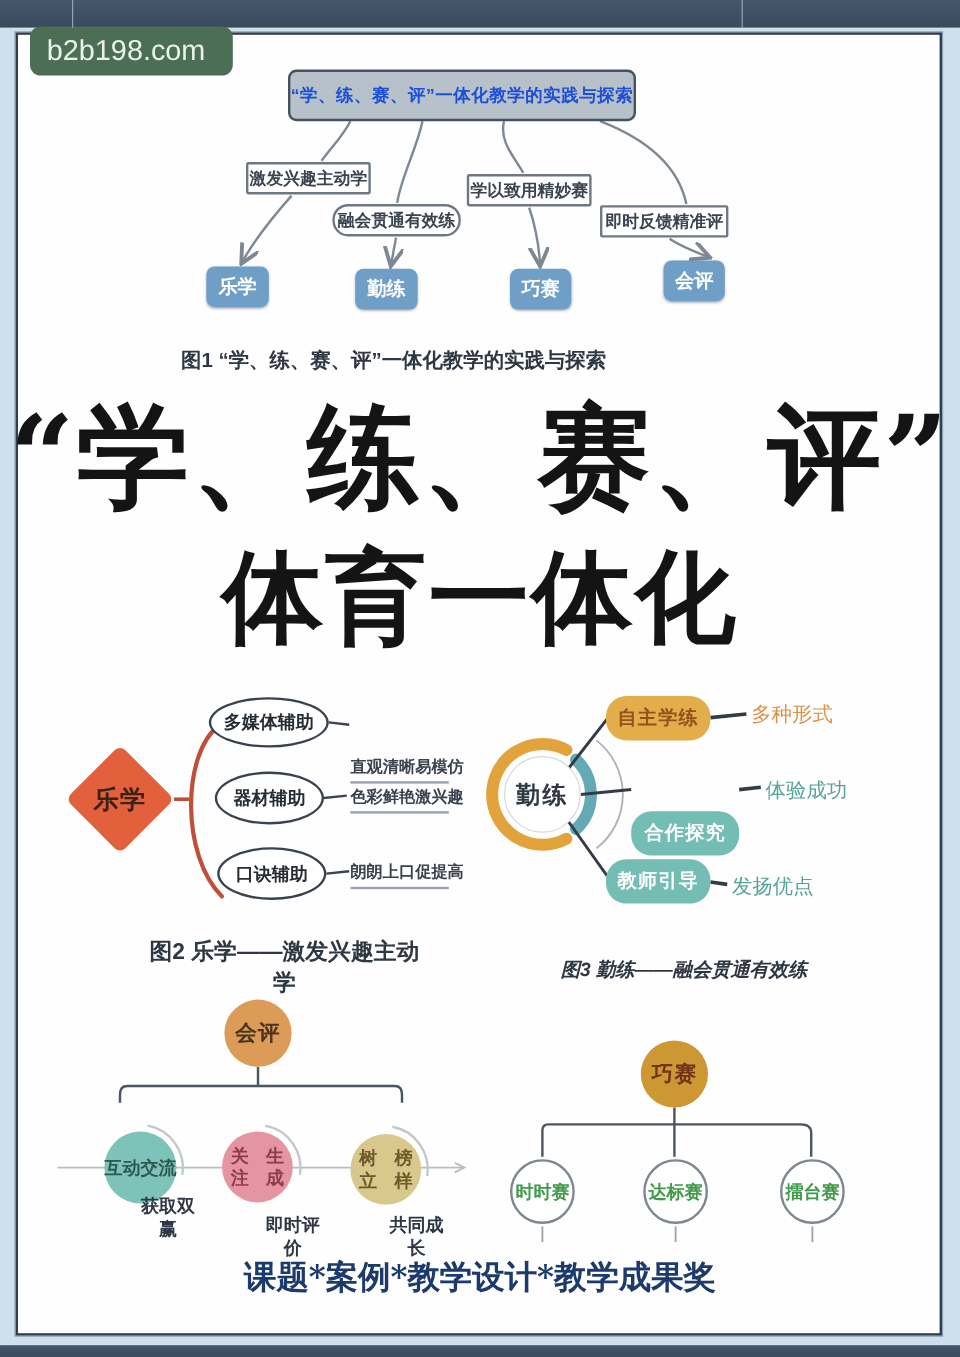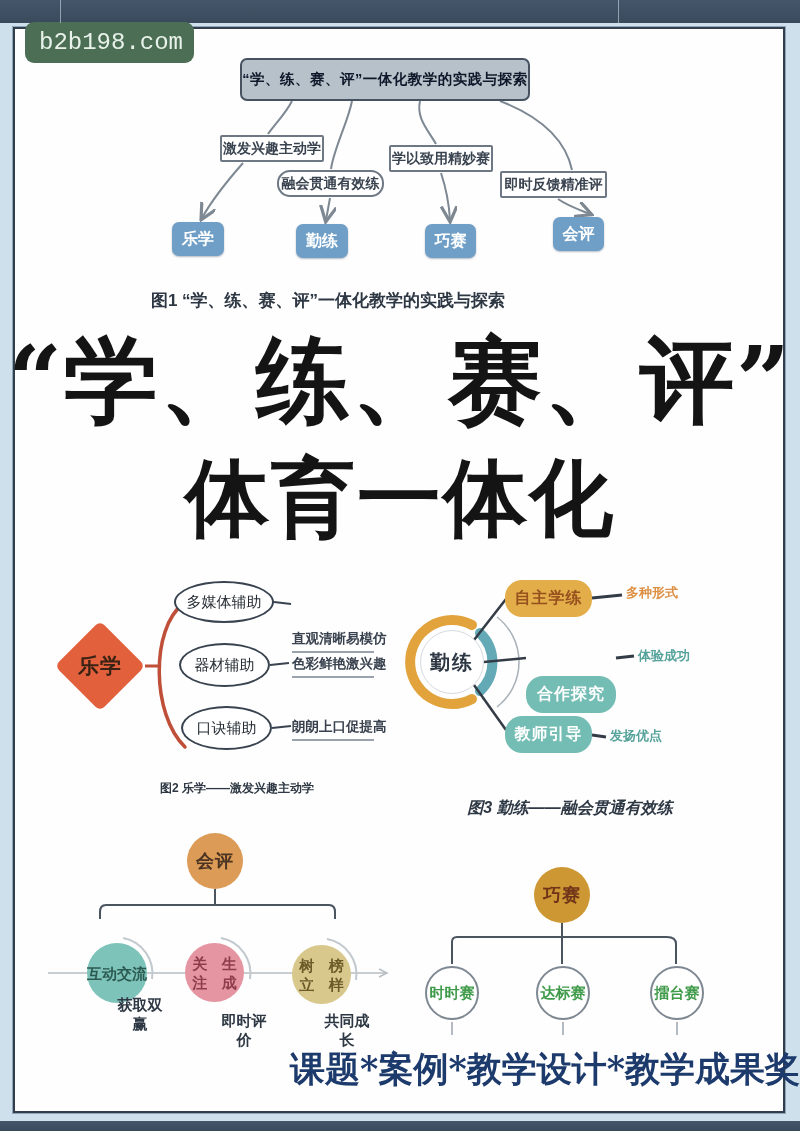--- a/index.html
+++ b/index.html
@@ -13,53 +13,53 @@
   #page{
     left:13px;top:27px;width:772px;height:1086px;
     background:#fefefe;border:2px solid #333e4c;box-sizing:border-box;
     box-shadow:0 0 0 1px #8fa6bb;
   }
   svg.overlay{left:0;top:0;z-index:1;pointer-events:none;}
   .node,.box,.ellipse,.circle,.cap,.lbl{z-index:2;display:flex;align-items:center;justify-content:center;box-sizing:border-box;text-align:center;}
   
   .f1title{
     background:#b6c1c9;border:2px solid #46525f;border-radius:7px;
-    color:#0f172a;font-weight:bold;font-size:14.5px;letter-spacing:.5px;white-space:nowrap;
+    color:#1d4ed8;font-weight:bold;font-size:14.5px;letter-spacing:.5px;white-space:nowrap;
   }
   .f1branch{
     background:#ffffff;border:2px solid #6e7884;border-radius:2px;
     color:#3a4450;font-weight:bold;font-size:14px;white-space:nowrap;
   }
   .f1node{
     background:#6f9fc7;border-radius:7px;color:#ffffff;font-weight:bold;font-size:16px;
     box-shadow:0 1px 2px rgba(40,60,90,.35);
   }
   .cap{color:#2e3844;font-weight:bold;}
   
   .bigtitle{width:800px;text-align:center;color:#141414;font-family:"DejaVu Serif","Liberation Serif",serif;font-weight:900;z-index:2;}
   
   .diamond{width:64px;height:64px;background:#e2603c;border-radius:6px;transform:rotate(45deg);z-index:2;display:flex;align-items:center;justify-content:center;}
   .diamond span{transform:rotate(-45deg);font-size:21px;font-weight:bold;color:#3a2315;letter-spacing:1px;}
-  .ellipse{background:#fff;border:2.5px solid #39434f;border-radius:50%;color:#262c33;font-weight:normal;font-size:15px;}
+  .ellipse{background:#fff;border:2.5px solid #39434f;border-radius:50%;color:#262c33;font-weight:bold;font-size:15px;}
   .ulabel{border-bottom:2px solid #9aa3ad;color:#39424e;font-weight:bold;font-size:13.5px;padding-bottom:3px;white-space:nowrap;z-index:2;text-align:center;}
   
   .f3root{background:#ffffff;border:1px solid #d5dadf;border-radius:50%;font-size:20px;font-weight:bold;color:#2e3844;letter-spacing:2px;}
   .f3box{border-radius:17px;font-weight:bold;font-size:16px;letter-spacing:1px;}
   .f3gold{background:#e3ae49;color:#96511f;}
   .f3teal{background:#74bdb4;color:#ffffff;}
-  .f3lbl{font-weight:bold;font-size:13px;white-space:nowrap;z-index:2;}
+  .f3lbl{font-weight:normal;font-size:17px;white-space:nowrap;z-index:2;}
   
   .rootcircle{border-radius:50%;font-weight:bold;font-size:18px;letter-spacing:1px;}
   .leafcircle{border-radius:50%;font-weight:bold;font-size:15px;flex-direction:row;line-height:19px;}
   .f5circle{background:#ffffff;border:2px solid #7e8892;border-radius:50%;color:#3f9a4a;font-weight:bold;font-size:15px;}
-  .footer{width:800px;text-align:right;font-family:"DejaVu Serif","Liberation Serif",serif;font-weight:600;font-size:35px;color:#1c3a6b;z-index:2;}
+  .footer{width:800px;text-align:center;font-family:"DejaVu Serif","Liberation Serif",serif;font-weight:600;font-size:27px;color:#1c3a6b;z-index:2;}
   .watermark{
     background:#4b6e55;border-radius:9px;color:#e9f2ea;
     font-size:24px;display:flex;align-items:center;padding-left:14px;z-index:3;
-    font-family:Liberation Mono, monospace;
+    font-family:Liberation Sans, sans-serif;
     text-align:center;
   }
   .hairline{background:rgba(220,230,240,.55);width:1px;height:23px;top:0;z-index:4;}
 </style>
 </head>
 <body>
 
 <div id="page" class="abs"></div>
 
 <div class="abs bar" style="left:0;top:0;width:800px;height:23px;"></div>
@@ -137,21 +137,21 @@
       <path d="M563,1022 L563,1035"></path>
       <path d="M677,1022 L677,1035"></path>
     </g>
   </g>
 </svg>
 
 <div class="abs node f1title" style="left:240px;top:58px;width:290px;height:43px;">
   <span>“学、练、赛、评”一体化教学的实践与探索</span>
 </div>
 
-<div class="abs box f1branch" style="left:220px;top:135px;width:104px;height:27px;text-align:center;">
+<div class="abs box f1branch" style="left:205px;top:135px;width:104px;height:27px;text-align:center;">
   <span>激发兴趣主动学</span>
 </div>
 <div class="abs box f1branch" style="left:277px;top:170px;width:107px;height:27px;border-radius:13px;">
   <span>融会贯通有效练</span>
 </div>
 <div class="abs box f1branch" style="left:389px;top:145px;width:104px;height:27px;">
   <span>学以致用精妙赛</span>
 </div>
 <div class="abs box f1branch" style="left:500px;top:171px;width:107px;height:27px;">
   <span>即时反馈精准评</span>
@@ -198,21 +198,21 @@
 <div class="abs ulabel" style="left:292px;top:592px;width:82px;margin-top:38px;">
   <span>直观清晰易模仿</span>
 </div>
 <div class="abs ulabel" style="left:292px;top:655px;width:82px;">
   <span>色彩鲜艳激兴趣</span>
 </div>
 <div class="abs ulabel" style="left:292px;top:718px;width:82px;">
   <span>朗朗上口促提高</span>
 </div>
 
-<div class="abs cap" style="left:122px;top:780px;width:230px;justify-content:center;font-size:12px;z-index:2;display:flex;">
+<div class="abs cap" style="left:122px;top:780px;width:230px;justify-content:center;font-size:19px;z-index:2;display:flex;">
   <span>图2  乐学——激发兴趣主动学</span>
 </div>
 
 <div class="abs circle f3root" style="left:420px;top:630px;width:64px;height:64px;">
   <span>勤练</span>
 </div>
 
 <div class="abs box f3box f3gold" style="left:505px;top:580px;width:87px;height:37px;">
   <span>自主学练</span>
 </div>

